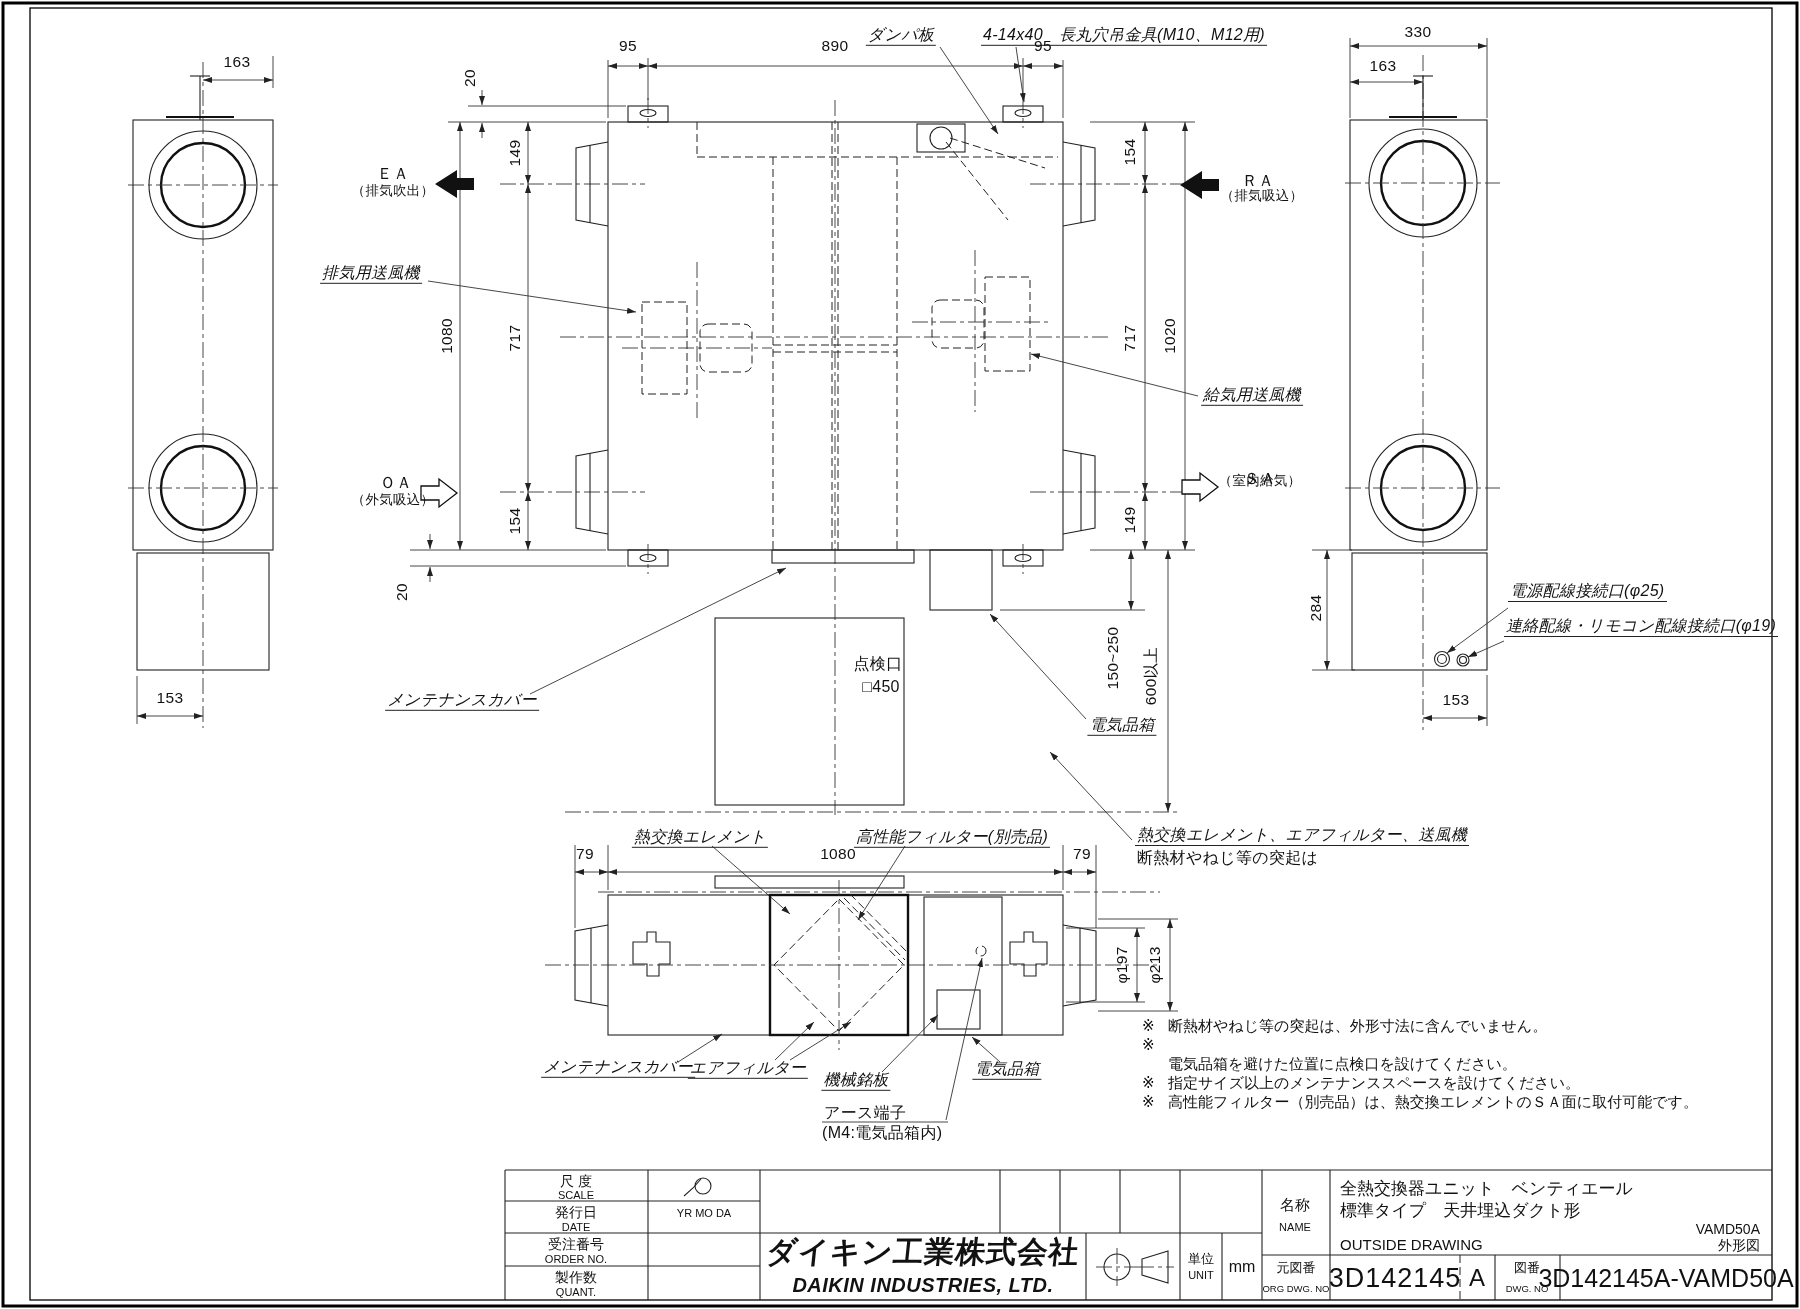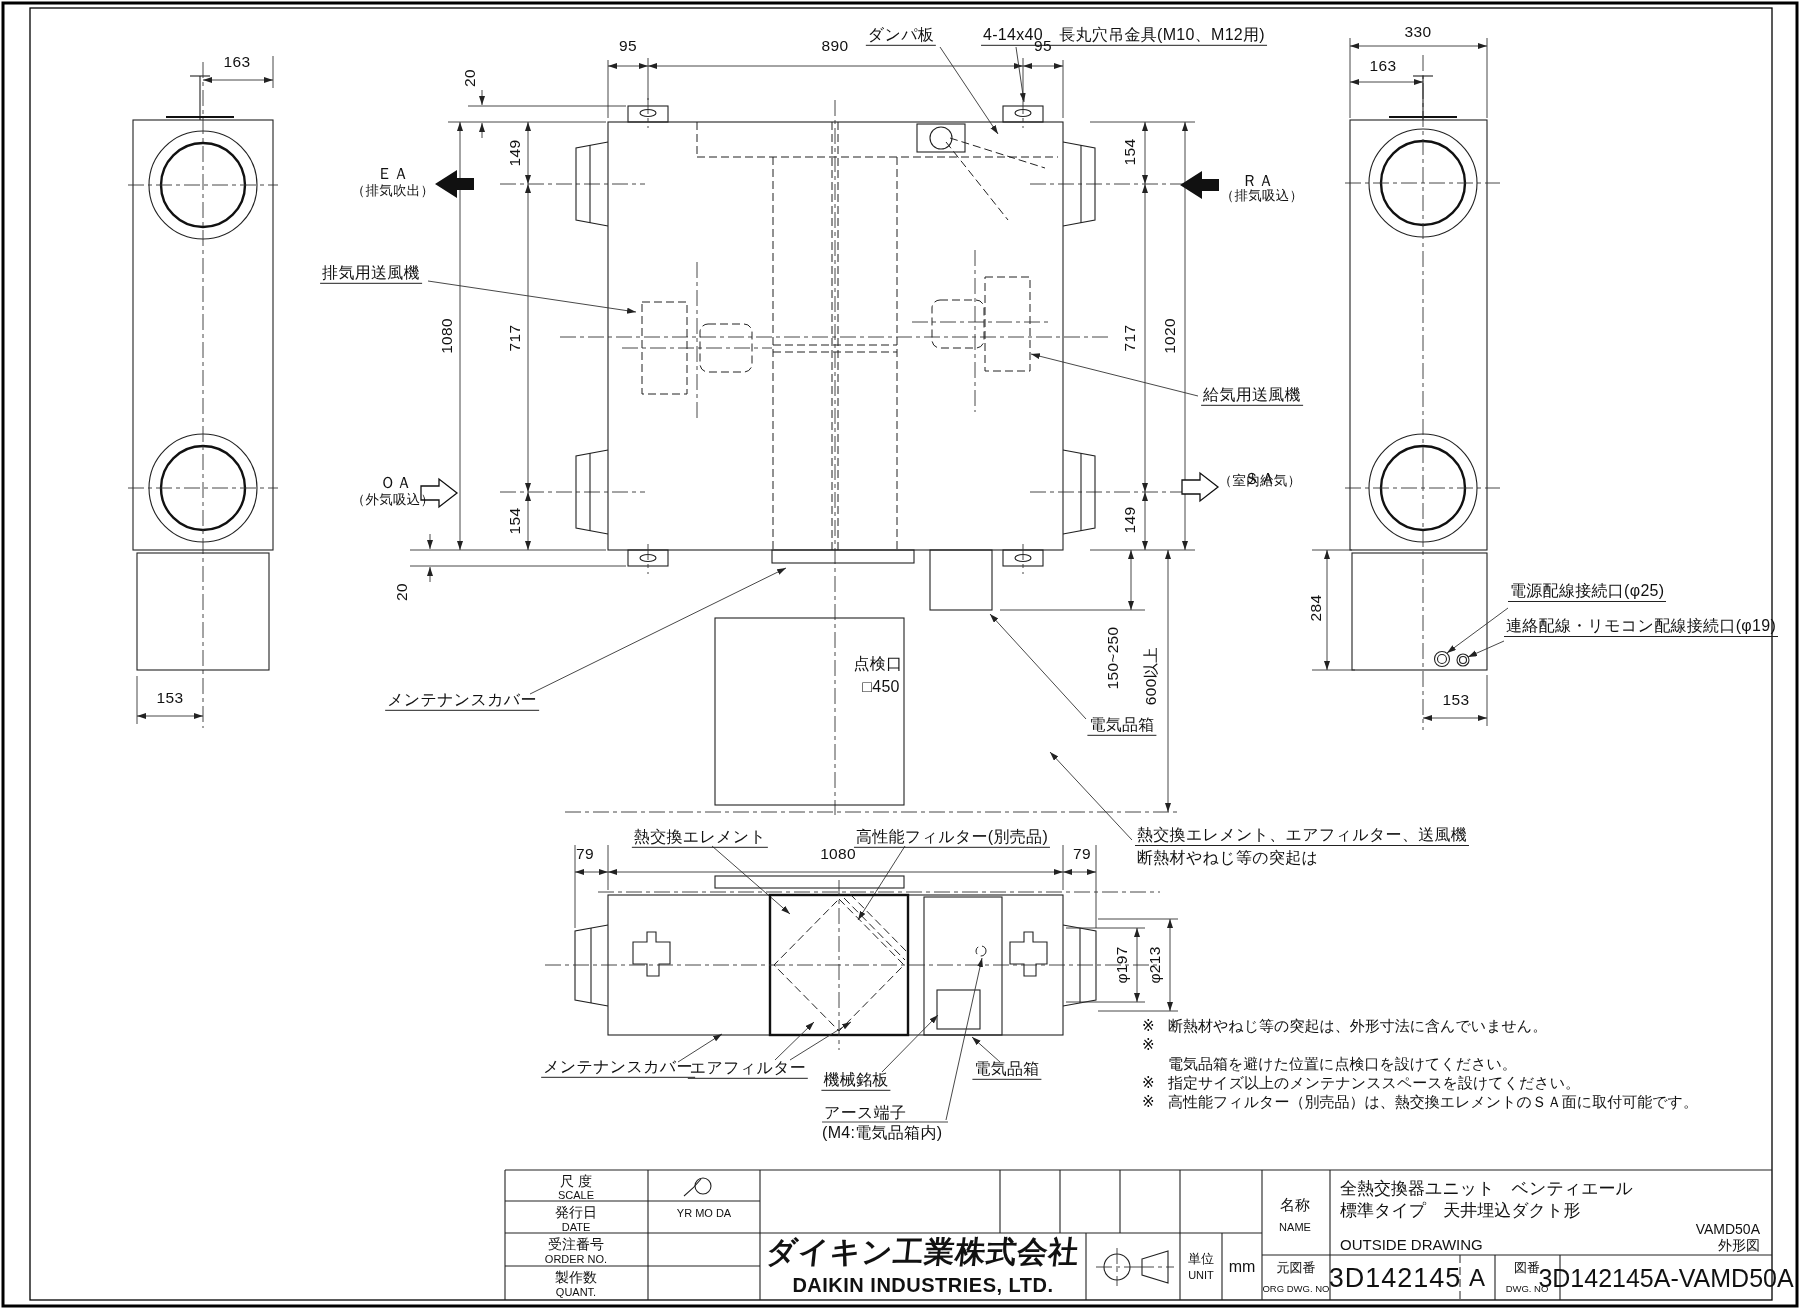--- a/index.html
+++ b/index.html
@@ -11,30 +11,30 @@
   .sw{stroke:#111;stroke-width:2;fill:none}
   .d{stroke:#222;stroke-width:1;fill:none;stroke-dasharray:8 4}
   .c{stroke:#333;stroke-width:.9;fill:none;stroke-dasharray:16 4 4 4}
   .m{stroke:#333;stroke-width:.9;fill:none}
   .f{fill:#111;stroke:none}
   .fo{fill:#fff;stroke:#111;stroke-width:1.3}
   .lbl{position:absolute;transform:translate(-50%,-50%);font-size:15.5px;line-height:1.15;
        white-space:nowrap;color:#111;letter-spacing:.3px;}
   .v{transform:translate(-50%,-50%) rotate(-90deg);}
   .lft{transform:none;}
-  .ul{border-bottom:1.3px solid #222;padding:0 2px 1px 2px;}
+  .ul{border-bottom:1.3px solid #222;padding:0 2px 1px 2px;font-style:italic;}
   .sm{font-size:13.5px;} .xs{font-size:11px;} .xxs{font-size:9.5px;}
   .notes{position:absolute;left:1142px;top:1018px;width:640px;font-size:15px;line-height:1.13;}
   .nrow{display:flex;margin-bottom:2px;}
   .nmark{width:26px;flex:0 0 26px;}
   .tb{position:absolute;font-size:14px;}
   .ctr{transform:translate(-50%,-50%);white-space:nowrap;position:absolute;}
   .big{font-size:27px;letter-spacing:1px;}
   .logo{font-size:30px;font-weight:900;letter-spacing:1px;transform:translate(-50%,-50%) skewX(-6deg);}
-  .logoen{font-size:20px;font-weight:bold;letter-spacing:.5px;}
+  .logoen{font-size:20px;font-weight:bold;font-style:italic;letter-spacing:.5px;}
 </style>
 </head>
 <body>
 
 <div class="sheet">
 
 <svg width="1800" height="1309" viewBox="0 0 1800 1309">
   <defs>
     <marker id="a" markerWidth="11" markerHeight="8" refX="9" refY="3" orient="auto-start-reverse" markerUnits="userSpaceOnUse">
       <path d="M0,0 L9,3 L0,6 Z" fill="#222"></path>

